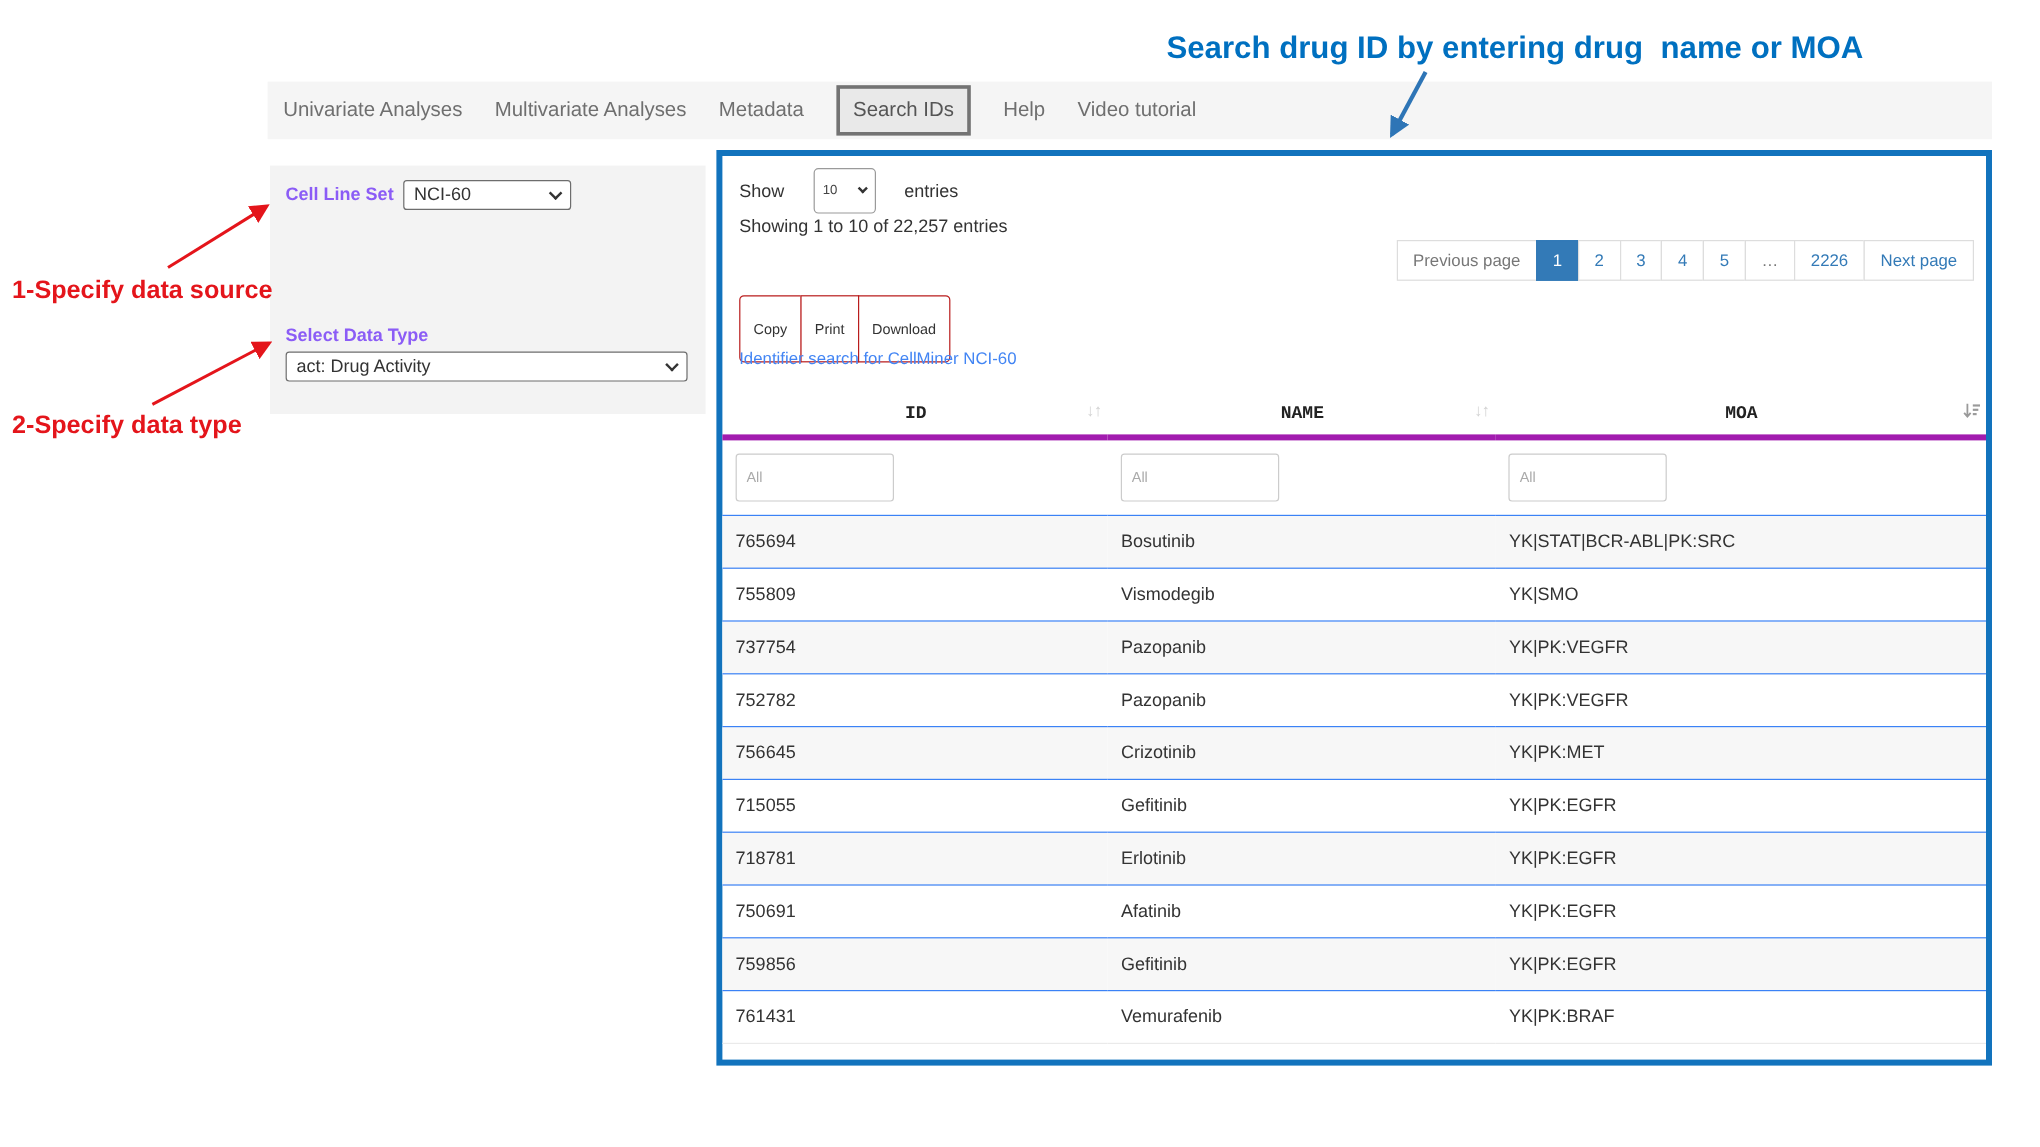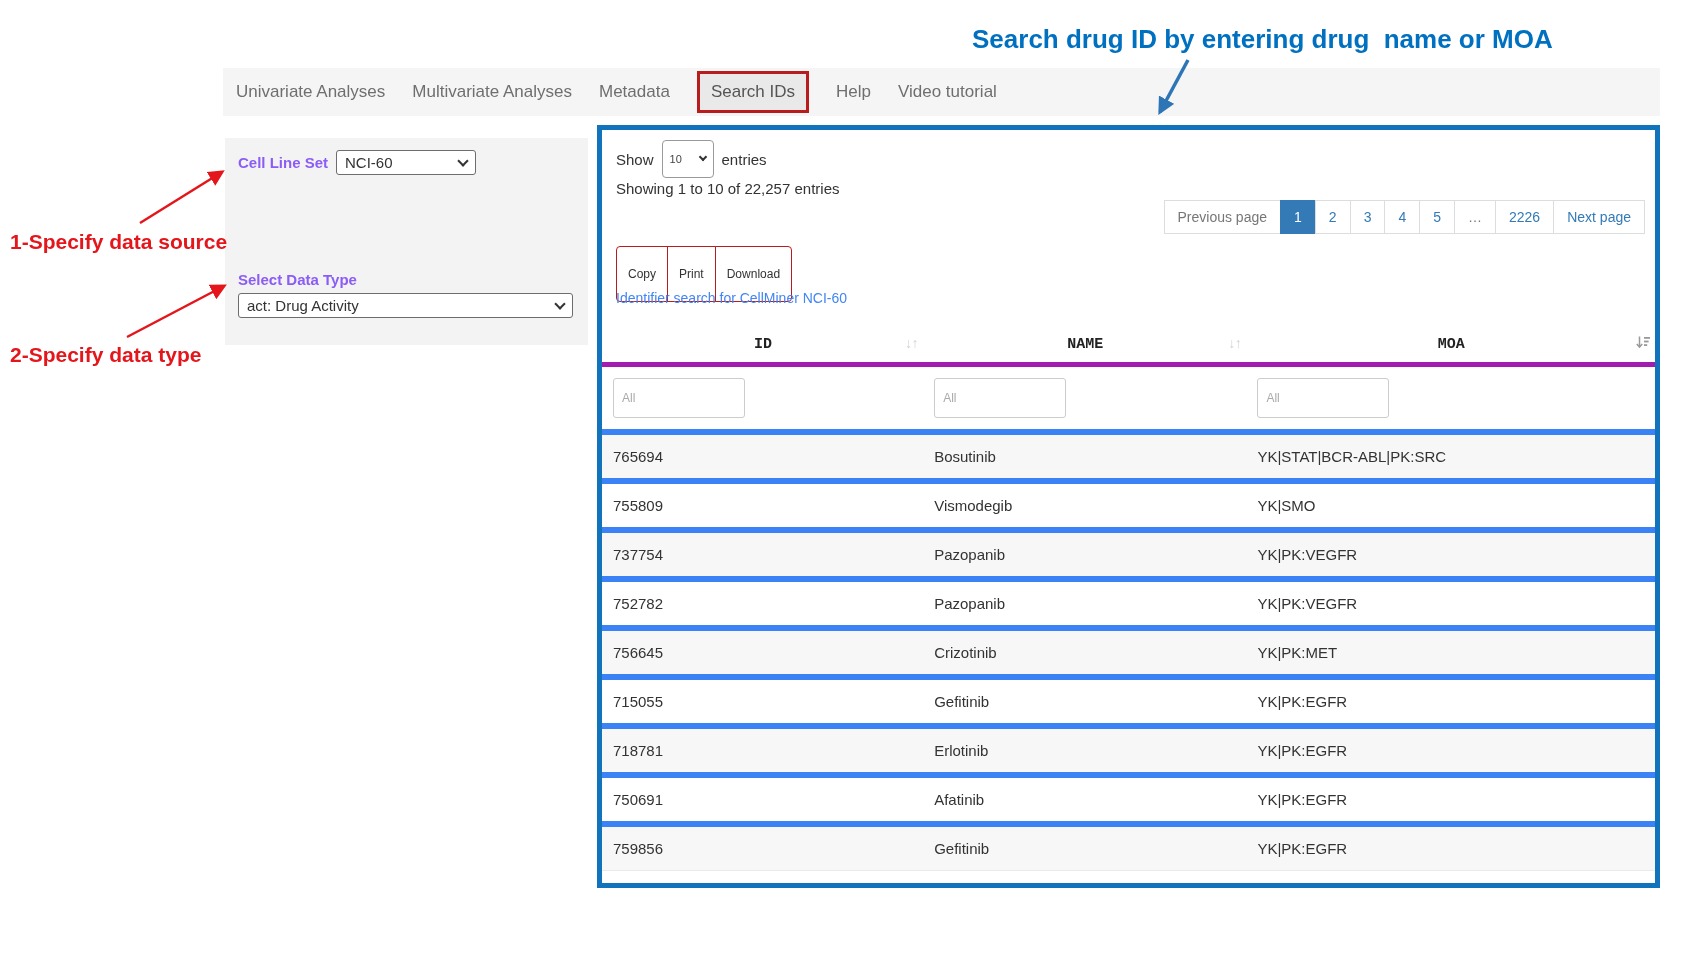--- a/index.html
+++ b/index.html
@@ -12,38 +12,38 @@
     color:#0070c0; white-space:pre; z-index:40; }
   .step-note { position:absolute; font-size:21px; font-weight:bold; color:#e4151b; z-index:40; }
   #note1 { left:10px; top:230px; }
   #note2 { left:10px; top:343px; }
 
   
   .navbar { position:absolute; left:223px; top:68px; width:1437px; height:48px;
     background:#f5f5f5; display:flex; align-items:center; gap:27px; padding-left:13px;
     font-size:17px; color:#6f6f6f; }
   .nav-item { cursor:pointer; white-space:nowrap; }
-  .nav-item.active { background:#e9e9e9; border:3px solid #b91c1c; padding:8px 11px; color:#555; }
+  .nav-item.active { background:#e9e9e9; border:3px solid #737373; padding:8px 11px; color:#555; }
 
   
   .panel { position:absolute; left:225px; top:138px; width:363px; height:207px; background:#f3f3f3; }
   .panel .row1 { position:absolute; left:13px; top:12px; display:flex; align-items:center; }
   .panel label { font-weight:bold; font-size:15px; color:#8b5cf6; }
   .fake-select { background:#fff; border:1px solid #6d6d6d; border-radius:3px; height:25px;
     display:flex; align-items:center; justify-content:space-between; padding:0 8px; font-size:15px; cursor:pointer; }
   #cell-line-select { width:140px; margin-left:8px; }
   .panel .label2 { position:absolute; left:13px; top:133px; }
   #data-type-select { position:absolute; left:13px; top:155px; width:335px; }
   .chev { width:8px; height:8px; border-right:2px solid #333; border-bottom:2px solid #333;
     transform:rotate(45deg); margin-top:-4px; flex:0 0 auto; }
 
   
   .result-box { position:absolute; left:597px; top:125px; width:1063px; height:763px;
     border:5px solid #1273bd; background:#fff; }
-  .show-row { position:absolute; left:14px; top:10px; display:flex; align-items:center; gap:8px; font-size:15px; }
+  .show-row { position:absolute; left:14px; top:10px; display:flex; align-items:center; gap:24px; font-size:15px; }
   .show-select { width:52px; height:38px; background:#fff; border:1px solid #9a9a9a; border-radius:4px;
     display:flex; align-items:center; justify-content:space-between; padding:0 7px; font-size:11px; color:#444; cursor:pointer; }
   .show-select .chev { width:6px; height:6px; }
   .showing-text { position:absolute; left:14px; top:50px; font-size:15px; }
 
   .pagination { position:absolute; right:10px; top:70px; display:flex; font-size:14px; z-index:5; }
   .page-cell { border:1px solid #ddd; background:#fff; padding:8px 13px; margin-left:-1px;
     color:#337ab7; cursor:pointer; white-space:nowrap; }
   .page-cell.prev, .page-cell.ellipsis { color:#777; }
   .page-cell.active { background:#337ab7; border-color:#337ab7; color:#fff; }
@@ -61,21 +61,21 @@
   table { width:100%; border-collapse:collapse; table-layout:fixed; font-size:15px; }
   col.c-id { width:30.5%; } col.c-name { width:30.7%; } col.c-moa { width:38.8%; }
   th { text-align:center; font-weight:bold; color:#222; padding:10px 10px 9px 11px;
     border-bottom:5px solid #a21caf; position:relative; cursor:pointer;font-family:Liberation Mono, monospace; }
   .sort-dual { position:absolute; right:6px; top:10px; color:#d3d3d3; font-size:14px; letter-spacing:-2px; }
   .sort-amt { position:absolute; right:4px; top:8px; }
   .filter-cell { padding:11px 10px 11px 11px; }
   .filter-input { width:132px; height:40px; border:1px solid #ccc; border-radius:3px;
     padding:0 8px; font-size:12px; color:#444; font-family:inherit; }
   .filter-input::placeholder { color:#aaa; }
-  tbody td { padding:13px 10px 13px 11px; border-top:6px solid #3b82f6; color:#333; }
+  tbody td { padding:13px 10px 13px 11px; border-top:1px solid #3b82f6; color:#333; }
   tbody tr:nth-child(odd) { background:#f7f7f7; }
   tbody tr:last-child { border-bottom:1px solid #eaeaea; }
 </style>
 </head>
 <body>
 
 <div class="heading">Search drug ID by entering drug  name or MOA</div>
 <div class="step-note" id="note1">1-Specify data source</div>
 <div class="step-note" id="note2">2-Specify data type</div>
 
@@ -224,16 +224,21 @@
         <tr>
             <td>750691</td>
             <td>Afatinib</td>
             <td>YK|PK:EGFR</td>
           </tr>
         <tr>
             <td>759856</td>
             <td>Gefitinib</td>
             <td>YK|PK:EGFR</td>
           </tr>
+        <tr>
+            <td>761431</td>
+            <td>Vemurafenib</td>
+            <td>YK|PK:BRAF</td>
+          </tr>
       </tbody>
     </table>
   </div>
 </div>
 
 </body></html>

